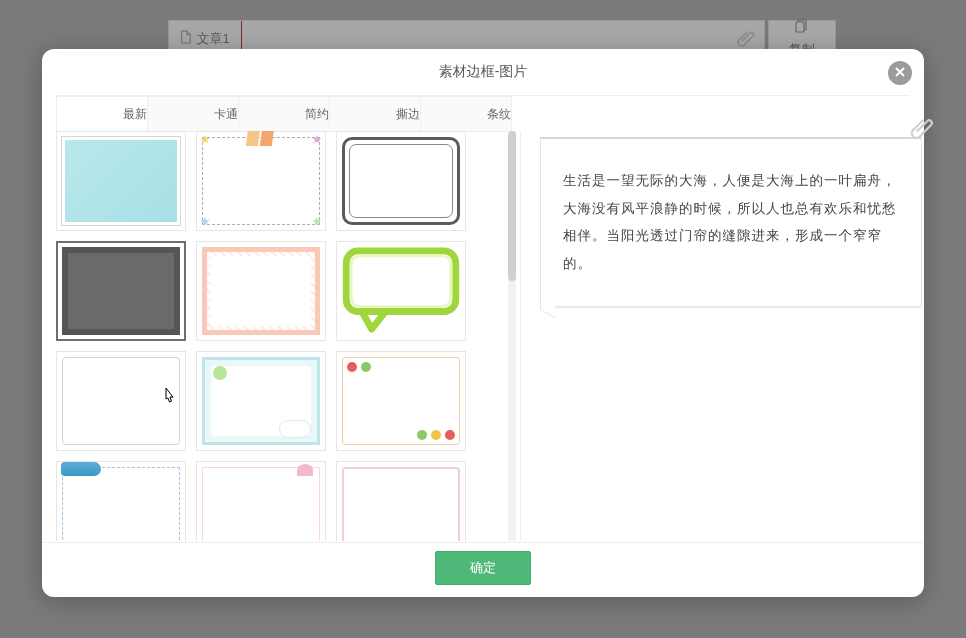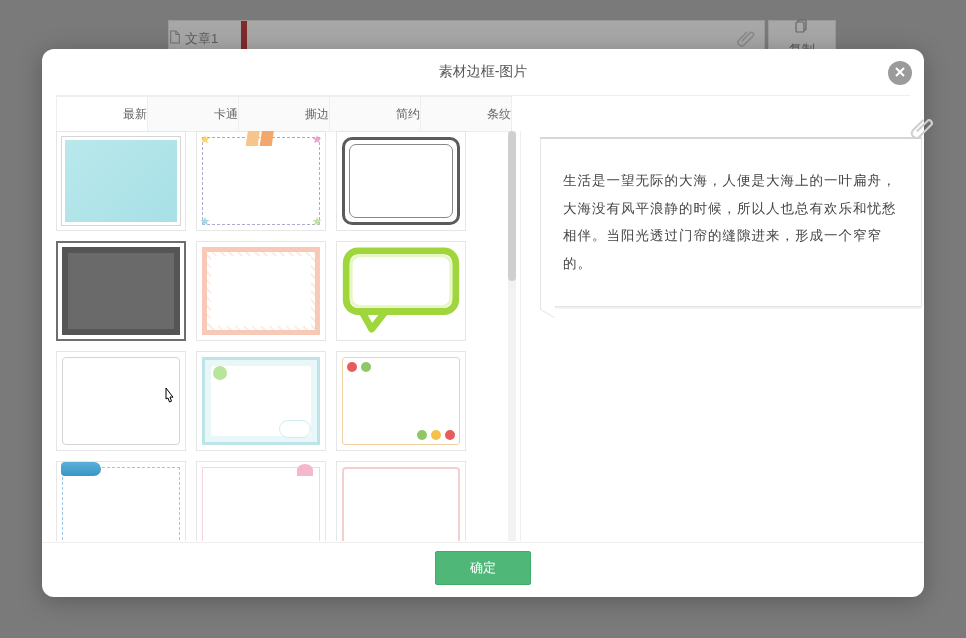--- a/index.html
+++ b/index.html
@@ -1,18 +1,18 @@
 <!DOCTYPE html>
 <html><head>
 <meta charset="utf-8">
 <style>
   html,body{margin:0;padding:0;width:966px;height:638px;overflow:hidden;font-family:"Microsoft YaHei","PingFang SC",Arial,sans-serif;font-size:13px;color:#333;background:#f7f7f7;}
   .bg{position:absolute;inset:0;background:#adadad;}
   .doc-bar{position:absolute;left:168px;top:20px;width:595px;height:36px;background:#fff;border:1px solid #e5e5e5;border-bottom:none;}
-  .doc-tab{position:absolute;left:0;top:0;height:35px;width:72px;border-right:6px solid #b91c1c;background:#fff;display:flex;align-items:center;color:#777;gap:4px;}
+  .doc-tab{position:absolute;left:0;top:0;height:35px;width:72px;border-right:1px solid #b91c1c;background:#fff;display:flex;align-items:center;justify-content:center;color:#777;gap:4px;}
   .doc-tab svg{width:12px;height:14px;}
   .clip-bg{position:absolute;right:8px;top:6px;color:#c9c9c9;}
   .copy-btn{position:absolute;left:768px;top:20px;width:66px;height:36px;background:#fff;border:1px solid #e5e5e5;display:flex;align-items:center;justify-content:center;color:#666;gap:5px;flex-direction:column;}
   .overlay{position:absolute;inset:0;background:rgba(60,60,60,.45);}
   .modal{position:absolute;left:42px;top:49px;width:882px;height:548px;background:#fff;border-radius:12px;box-shadow:0 4px 24px rgba(0,0,0,.25);}
   .modal-title{position:absolute;left:0;top:0;right:0;height:44px;line-height:44px;text-align:center;color:#555;font-size:14px;}
   .close{position:absolute;right:12px;top:12px;width:24px;height:24px;border-radius:50%;background:#9b9b9b;display:flex;align-items:center;justify-content:center;cursor:pointer;}
   .close svg{width:12px;height:12px;}
   .divider-h{position:absolute;left:14px;right:14px;top:46px;height:1px;background:#eee;}
   .tabs{position:absolute;left:14px;top:47px;display:flex;}
@@ -101,22 +101,22 @@
       <svg viewBox="0 0 12 12" stroke="#fff" stroke-width="2">
           <path d="M2 2l8 8M10 2l-8 8"></path>
         </svg>
     </span>
   </div>
   <div class="divider-h"></div>
 
   <div class="tabs">
     <div class="tab active"><span>最新</span></div>
     <div class="tab"><span>卡通</span></div>
+    <div class="tab"><span>简约</span></div>
     <div class="tab"><span>撕边</span></div>
-    <div class="tab"><span>简约</span></div>
     <div class="tab"><span>条纹</span></div>
   </div>
 
   <div class="gallery-wrap">
     <div class="gallery">
       <div class="thumb">
           <div class="t-inner t1"></div>
         </div>
       <div class="thumb">
         <div class="t-inner t2">

